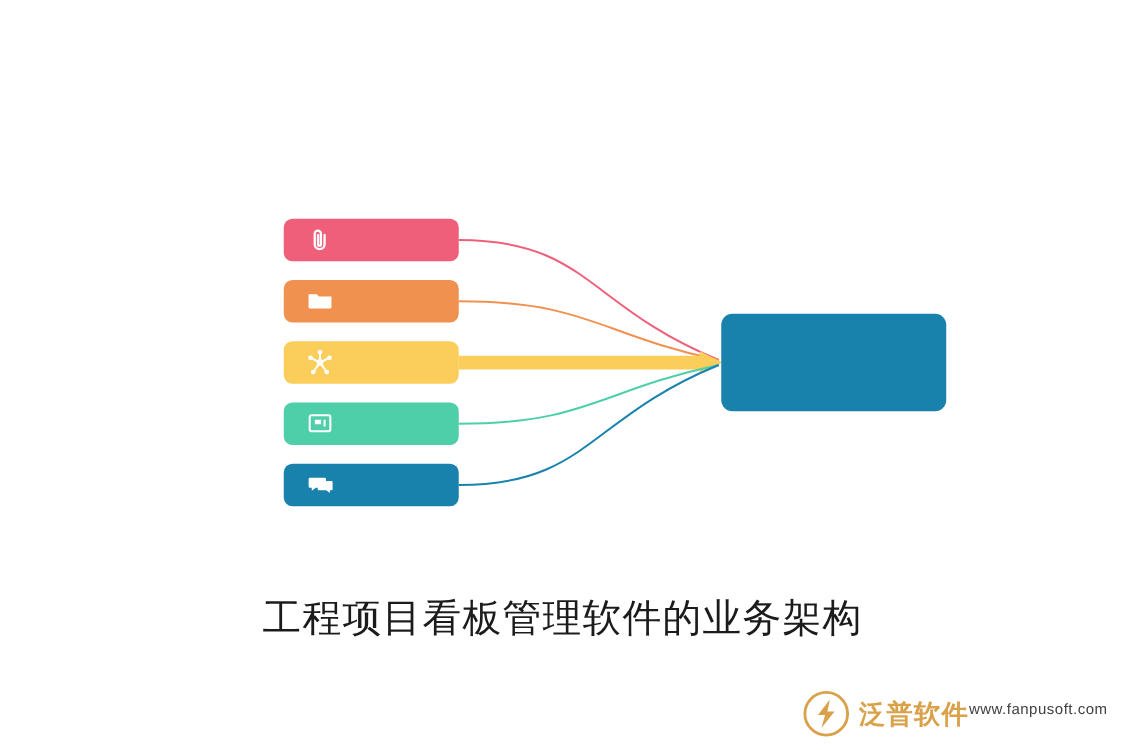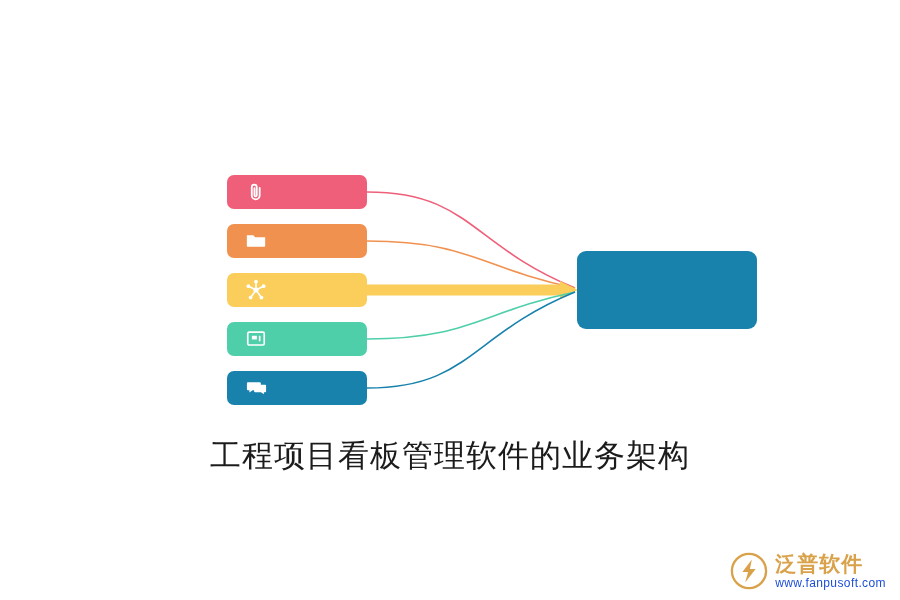--- a/index.html
+++ b/index.html
@@ -65,50 +65,51 @@
     width: 900px;
     text-align: center;
     color: #1b1b1b;
     font-family: "DejaVu Serif", "Liberation Serif", serif;
     font-size: 31px;
     line-height: 46px;
     letter-spacing: 1px;
   }
   #caption .line {
     display: block;
+    margin-top: 40px;
   }
   
   #watermark {
     position: absolute;
     right: 14px;
     bottom: 10px;
     display: flex;
     align-items: center;
     gap: 7px;
   }
   #watermark .mark {
     width: 38px;
     height: 38px;
   }
   #watermark .wtext {
     display: flex;
-    flex-direction: column;
+    flex-direction: row;
     justify-content: center;
   }
   #watermark .brand {
     font-size: 21px;
     font-weight: bold;
     color: #d9a24a;
     letter-spacing: 1px;
     line-height: 23px;
     font-family: "DejaVu Sans", sans-serif;
   }
   #watermark .url {
     font-size: 12px;
-    color: #1d4ed8;
+    color: #404040;
     letter-spacing: 0.4px;
     line-height: 14px;
     font-family: "Liberation Sans", sans-serif;
   }
 </style>
 </head>
 <body>
 
 <div id="stage">
 

